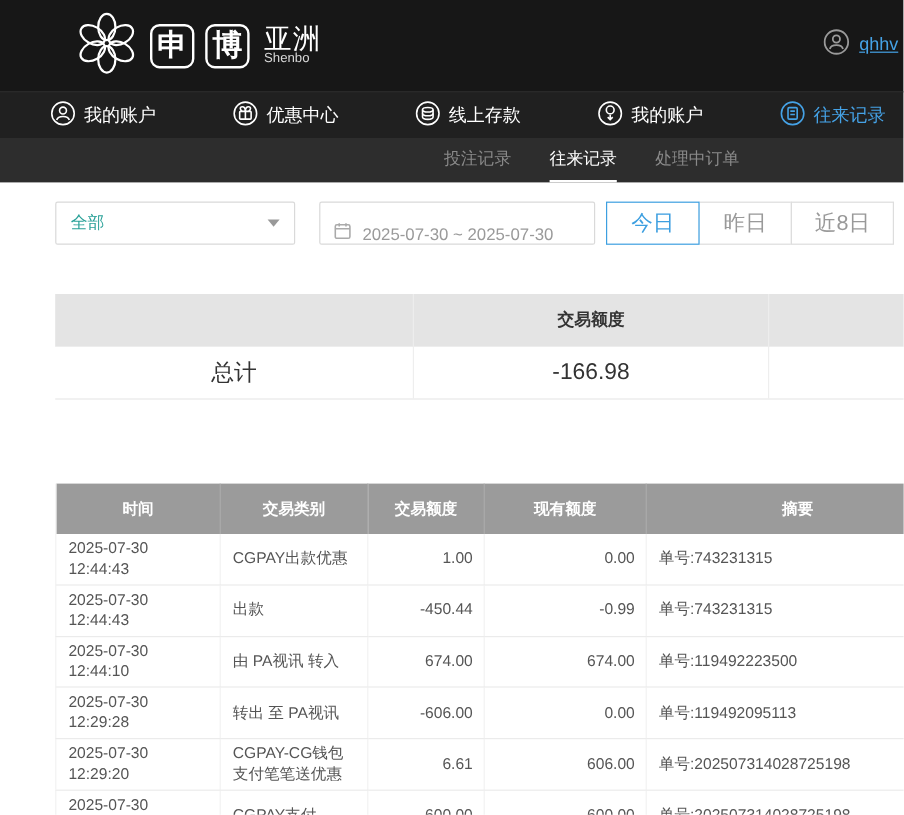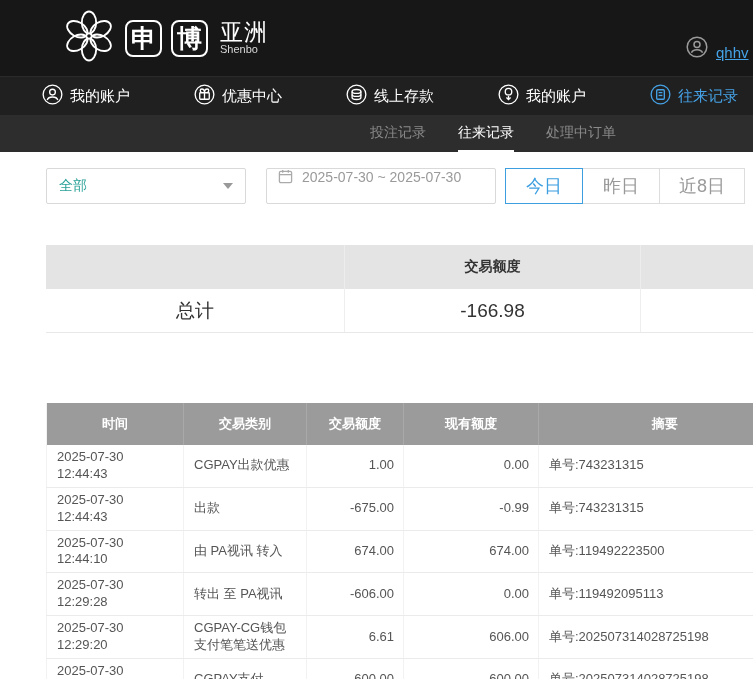--- a/index.html
+++ b/index.html
@@ -7,21 +7,21 @@
     font-family:"Liberation Sans","DejaVu Sans",sans-serif; }
 
   
   .top-header { height:76px; background:#171717; position:relative; display:flex; align-items:center; }
   .brand { display:flex; align-items:center; margin-left:62px; gap:9px; cursor:pointer; }
   .char-box { width:37px; height:37px; border:2px solid #fff; border-radius:8px; color:#fff;
     font-size:25px; line-height:33px; text-align:center; font-weight:bold; }
   .brand-text { color:#fff; margin-left:3px; line-height:1.05; }
   .brand-region { font-size:23px; font-weight:normal; letter-spacing:1px; }
   .brand-sub { font-size:11px; color:#d8d8d8; }
-  .user-area { position:absolute; left:686px; top:36px; display:flex; align-items:flex-end; gap:8px;
+  .user-area { position:absolute; left:686px; top:24px; display:flex; align-items:center; gap:8px;
     color:#45a2e6; font-size:15px; white-space:nowrap; cursor:pointer;text-decoration:underline; }
 
   
   .main-nav { height:39px; background:#202020; display:flex; align-items:center; gap:64px;
     padding-left:42px; border-top:1px solid #2a2a2a; }
   .nav-item { display:flex; align-items:center; gap:7px; color:#fff; font-size:15px;
     white-space:nowrap; cursor:pointer; }
   .nav-item svg { color:inherit; }
   .nav-item.active { color:#45a2e6; }
 
@@ -31,21 +31,21 @@
   .tab.active { color:#fff; border-bottom:2px solid #fff; }
 
   
   .filters { padding:16px 0 0 46px; display:flex; align-items:center; }
   .select-box { width:200px; height:36px; border:1px solid #d9d9d9; border-radius:2px; background:#fff;
     display:flex; align-items:center; justify-content:space-between; padding:0 12px; cursor:pointer; }
   .select-value { color:#2aa198; font-size:14px; }
   .caret { width:0; height:0; border-left:5px solid transparent; border-right:5px solid transparent;
     border-top:6px solid #999; }
   .date-box { width:230px; height:36px; border:1px solid #d9d9d9; border-radius:2px; margin-left:20px;
-    display:flex; align-items:flex-start; gap:9px; padding:0 11px; color:#9a9a9a; font-size:14px; cursor:pointer; }
+    display:flex; align-items:flex-end; gap:9px; padding:0 11px; color:#9a9a9a; font-size:14px; cursor:pointer; }
   .btn-group { display:flex; margin-left:10px; }
   .qbtn { height:36px; min-width:78px; padding:0 19px; background:#fff; border:1px solid #ddd;
     color:#999; font-size:18px; display:flex; align-items:center; justify-content:center;
     margin-left:-1px; cursor:pointer; white-space:nowrap; }
   .qbtn.active { border-color:#3d9fe0; color:#3d9fe0; position:relative; z-index:1; }
 
   
   .summary { margin:41px 0 0 46px; width:744px; }
   .summary-header { display:flex; background:#e4e4e4; height:44px; }
   .summary-header .cell { display:flex; align-items:center; justify-content:center;
@@ -224,21 +224,21 @@
     <tr>
       <td class="txt">2025-07-30 12:44:43</td>
       <td class="txt">CGPAY出款优惠</td>
       <td class="num">1.00</td>
       <td class="num">0.00</td>
       <td class="txt">单号:743231315</td>
     </tr>
     <tr>
       <td class="txt">2025-07-30 12:44:43</td>
       <td class="txt">出款</td>
-      <td class="num">-675.00</td>
+      <td class="num">-450.44</td>
       <td class="num">-0.99</td>
       <td class="txt">单号:743231315</td>
     </tr>
     <tr>
       <td class="txt">2025-07-30 12:44:10</td>
       <td class="txt">由 PA视讯 转入</td>
       <td class="num">674.00</td>
       <td class="num">674.00</td>
       <td class="txt">单号:119492223500</td>
     </tr>

